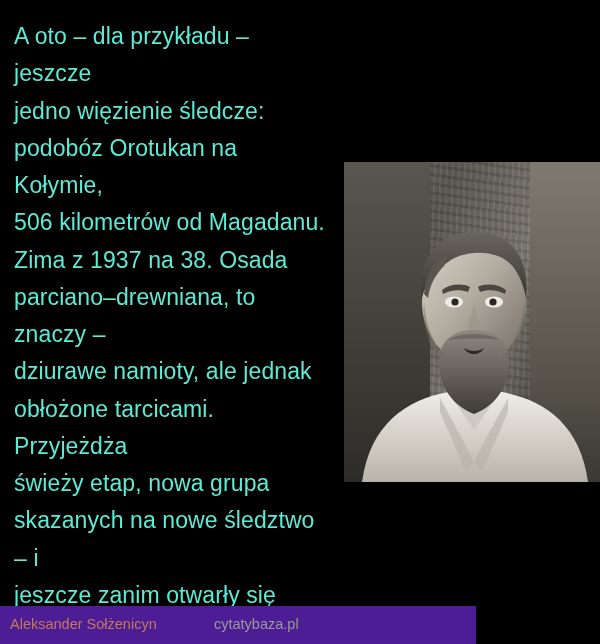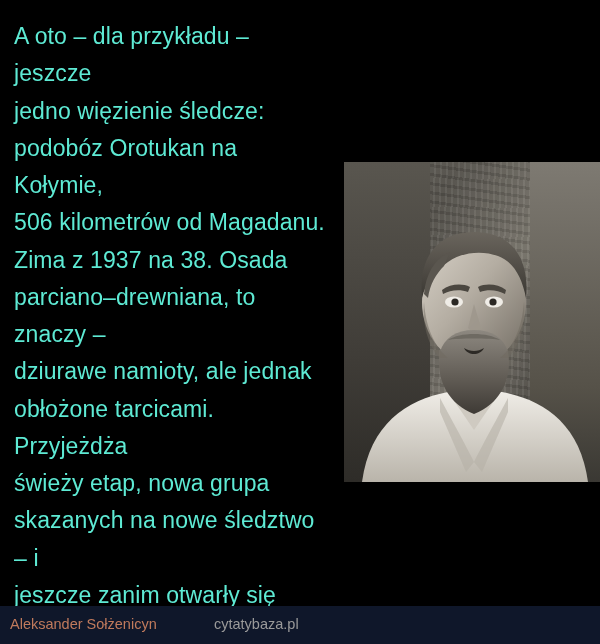--- a/index.html
+++ b/index.html
@@ -74,23 +74,23 @@
     background: linear-gradient(180deg, #7e7a72, #565249 70%, #3a3833);
   }
   .portrait svg {
     position: absolute;
     left: 0; top: 0;
   }
   .footer {
     position: absolute;
     left: 0;
     bottom: 0;
-    width: 600px;
+    width: 476px;
     height: 38px;
-    background: #0f172a;
+    background: #4c1d95;
   }
   .author {
     position: absolute;
     left: 10px;
     top: 10px;
     color: #c07a5c;
     font-size: 14.5px;
     font-family: "Liberation Sans", sans-serif;
   }
   .site {

